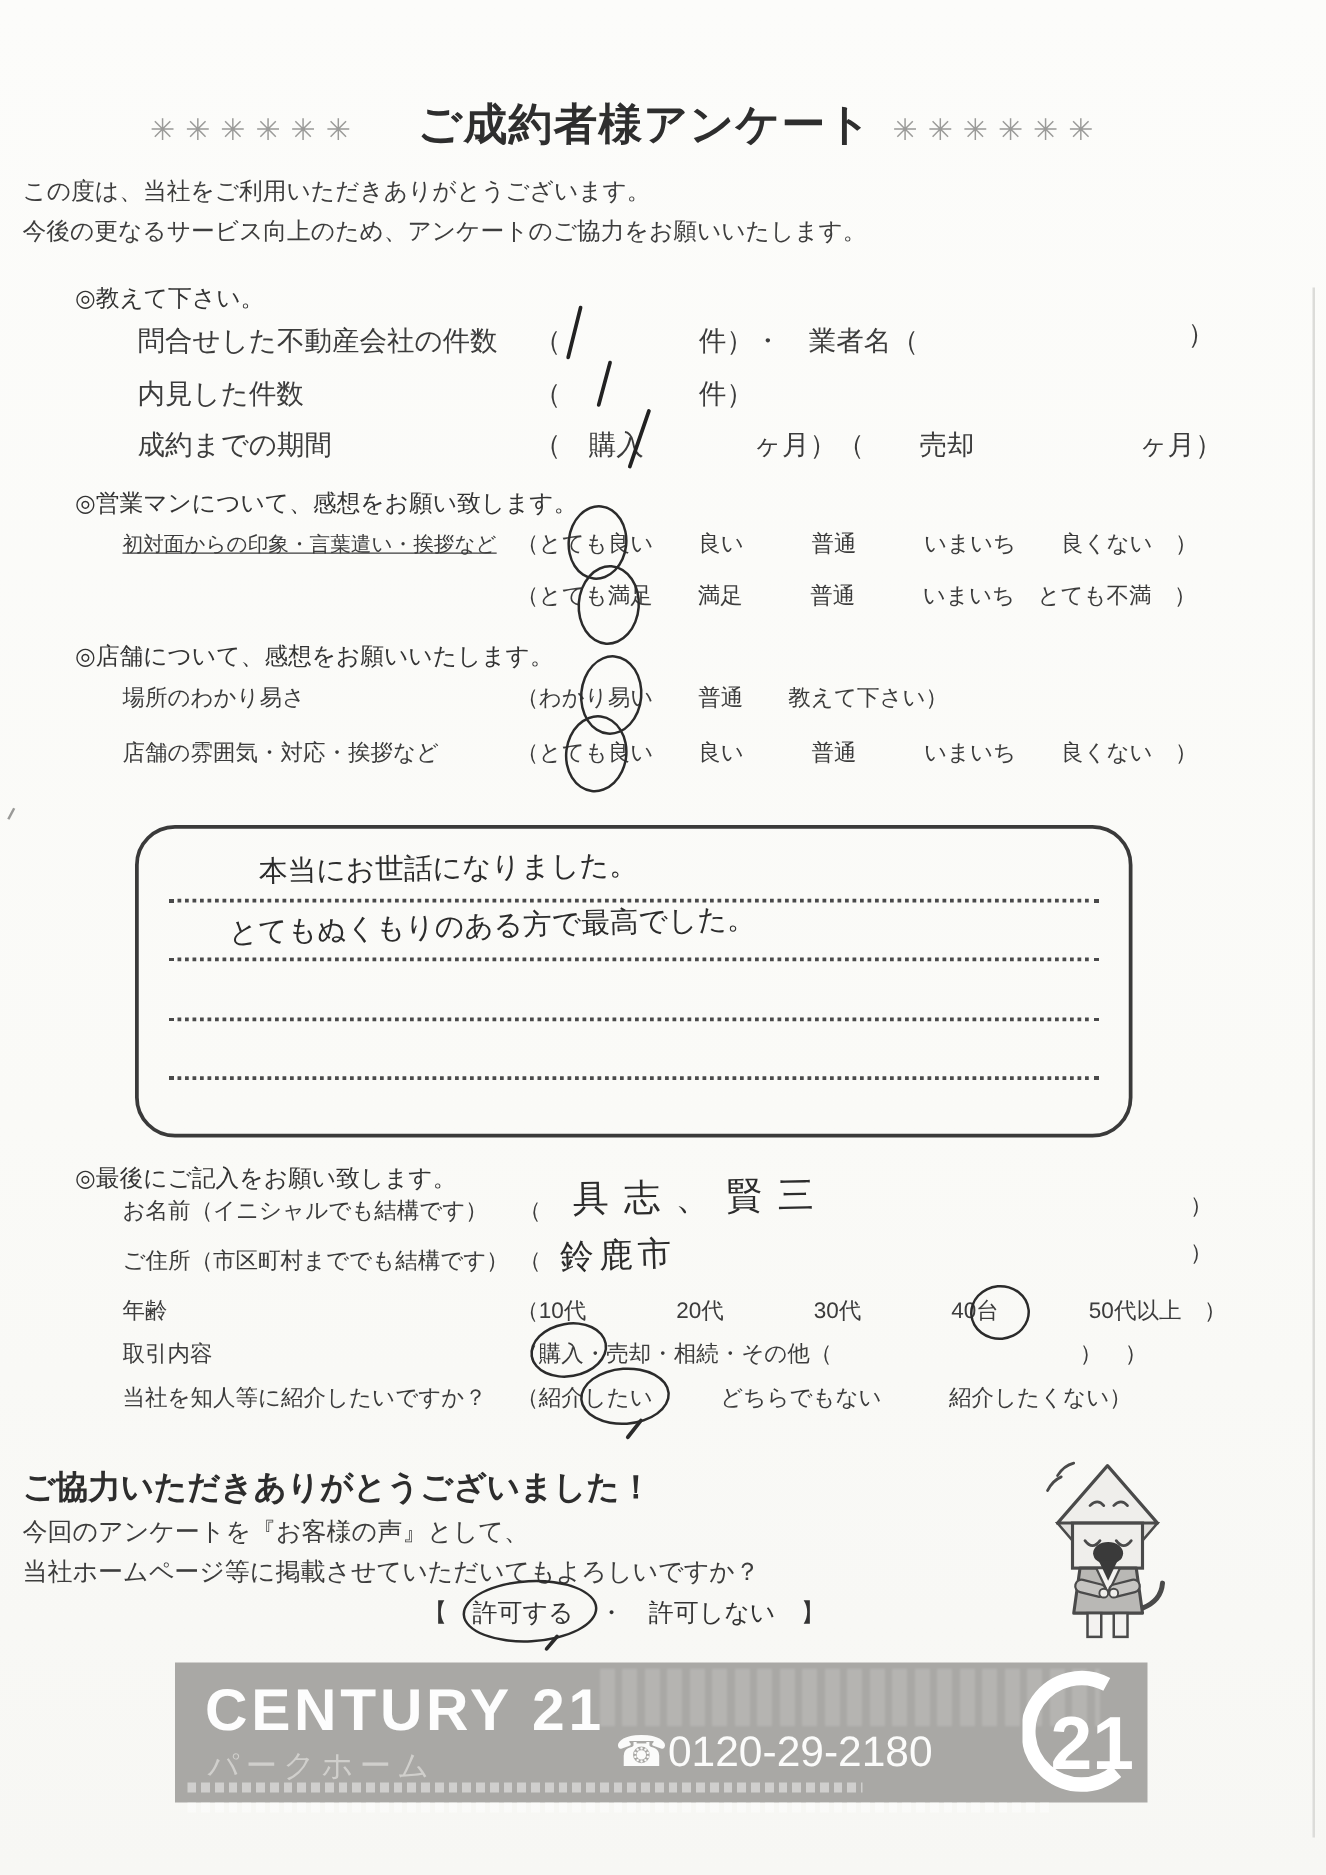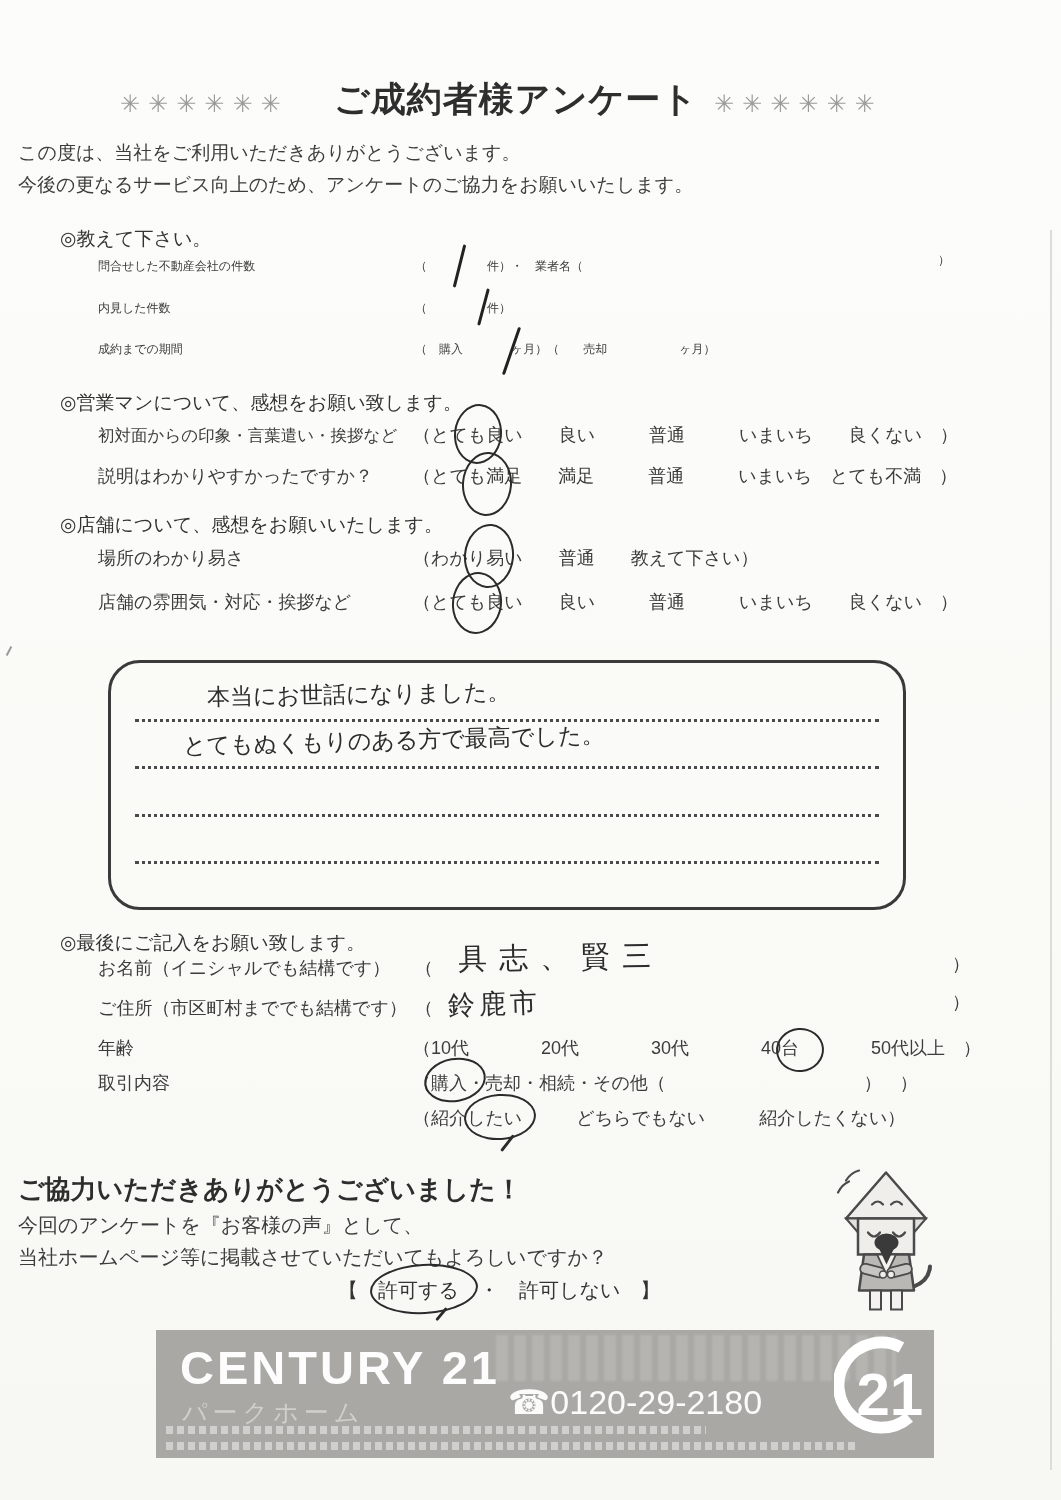--- a/index.html
+++ b/index.html
@@ -9,34 +9,34 @@
     font-family:"Liberation Sans","DejaVu Sans",sans-serif;
     color:#3a3a3a;overflow:hidden;
   }
   .abs{position:absolute;white-space:pre;}
   .center{position:absolute;left:18px;width:1040px;text-align:left;white-space:pre;}
   .deco{font-size:24px;letter-spacing:8px;color:#9b9b99;}
   .title{font-size:35px;font-weight:bold;color:#2e2e2e;letter-spacing:1px;}
   .intro{font-size:19px;color:#3d3d3d;}
   .heading{font-size:19px;color:#333;}
   .lbl{font-size:18px;color:#3c3c3c;}
-  .lbl-sm{font-size:16.5px;color:#3c3c3c;}
+  .lbl-sm{font-size:16.5px;color:#3c3c3c;text-decoration:underline;}
   .opt{font-size:18px;color:#3c3c3c;}
-  .prt{font-size:12px;color:#3c3c3c;}
+  .prt{font-size:22px;color:#3c3c3c;margin-left:12px;}
   .hw{color:#2c2c2c;}
   .circ{position:absolute;border:2.6px solid #2b2b2b;border-radius:50%;background:transparent;}
   .slash{position:absolute;width:3px;background:#222;border-radius:2px;}
   .tail{position:absolute;width:2.6px;background:#2b2b2b;border-radius:2px;}
   .msgbox{position:absolute;left:108px;top:660px;width:792px;height:244px;
     border:3px solid #3a3a3a;border-radius:32px;}
   .dotline{position:absolute;left:24px;width:744px;border-bottom:3px dotted #4a4a4a;height:0;}
   .footer-thanks{font-size:26px;font-weight:bold;color:#2d2d2d;}
   .footer-line{font-size:20px;color:#3d3d3d;}
   .permission{font-size:20px;color:#333;}
-  .banner{position:absolute;left:156px;top:1330px;width:778px;height:128px;background:#a9a8a5;}
+  .banner{position:absolute;left:140px;top:1330px;width:778px;height:112px;background:#a9a8a5;}
   .brand{position:absolute;left:24px;top:10px;font-size:47px;font-weight:bold;color:#fdfdfd;letter-spacing:3px;white-space:pre;}
   .store{position:absolute;left:26px;top:66px;font-size:25px;color:#d0cfcc;letter-spacing:5px;white-space:pre;}
   .phone{position:absolute;left:352px;top:52px;font-size:34px;color:#fbfbfa;white-space:pre;}
   .bnoise{position:absolute;height:8px;
     background:repeating-linear-gradient(90deg,rgba(255,255,255,.45) 0 7px,rgba(255,255,255,0) 7px 11px);}
   .bghost{position:absolute;left:340px;top:5px;width:400px;height:46px;filter:blur(1px);
     background:repeating-linear-gradient(90deg,rgba(255,255,255,.14) 0 12px,rgba(255,255,255,0) 12px 18px);}
   .scan-edge{position:absolute;left:1050px;top:230px;width:2px;height:1240px;background:#dcdcd9;}
   .stray{position:absolute;left:8px;top:646px;width:2px;height:10px;background:#9a9a98;transform:rotate(28deg);}
 </style>
@@ -59,21 +59,20 @@
   <div class="abs prt" style="left:415px;top:300px">（　　　　　件）</div>
   <div class="abs prt" style="left:98px;top:341px">成約までの期間</div>
   <div class="abs prt" style="left:415px;top:341px">（　購入　　　　ヶ月）（　　売却　　　　　　ヶ月）</div>
   <div class="slash" style="left:458px;top:244px;height:44px;transform:rotate(14deg)"></div>
   <div class="slash" style="left:482px;top:288px;height:38px;transform:rotate(15deg)"></div>
   <div class="slash" style="left:510px;top:326px;height:50px;transform:rotate(19deg)"></div>
 
   <div class="abs heading" style="left:60px;top:390px">◎営業マンについて、感想をお願い致します。</div>
   <div class="abs lbl-sm" style="left:98px;top:425px">初対面からの印象・言葉遣い・挨拶など</div>
   <div class="abs opt" style="left:413px;top:423px">（とても良い　　良い　　　普通　　　いまいち　　良くない　）</div>
-  <div class="abs lbl" style="left:98px;top:464px">説明はわかりやすかったですか？</div>
   <div class="abs opt" style="left:413px;top:464px">（とても満足　　満足　　　普通　　　いまいち　とても不満　）</div>
   <div class="circ" style="left:454px;top:404px;width:44px;height:56px;transform:rotate(6deg)"></div>
   <div class="circ" style="left:462px;top:452px;width:46px;height:60px;transform:rotate(4deg)"></div>
 
   <div class="abs heading" style="left:60px;top:512px">◎店舗について、感想をお願いいたします。</div>
   <div class="abs lbl" style="left:98px;top:546px">場所のわかり易さ</div>
   <div class="abs opt" style="left:413px;top:546px">（わかり易い　　普通　　教えて下さい）</div>
   <div class="abs lbl" style="left:98px;top:590px">店舗の雰囲気・対応・挨拶など</div>
   <div class="abs opt" style="left:413px;top:590px">（とても良い　　良い　　　普通　　　いまいち　　良くない　）</div>
   <div class="circ" style="left:464px;top:524px;width:46px;height:60px;transform:rotate(5deg)"></div>
@@ -102,20 +101,21 @@
   <div class="abs lbl" style="left:952px;top:990px">）</div>
 
   <div class="abs lbl" style="left:98px;top:1036px">年齢</div>
   <div class="abs opt" style="left:413px;top:1036px">（10代　　　　20代　　　　30代　　　　40台　　　　50代以上　）</div>
   <div class="circ" style="left:776px;top:1028px;width:44px;height:40px;transform:rotate(-5deg)"></div>
 
   <div class="abs lbl" style="left:98px;top:1071px">取引内容</div>
   <div class="abs opt" style="left:413px;top:1071px">（購入・売却・相続・その他（　　　　　　　　　　　）　）</div>
   <div class="circ" style="left:424px;top:1058px;width:58px;height:40px;transform:rotate(-10deg)"></div>
 
+  <div class="abs lbl" style="left:98px;top:1106px">当社を知人等に紹介したいですか？</div>
   <div class="abs opt" style="left:413px;top:1106px">（紹介したい　　　どちらでもない　　　紹介したくない）</div>
   <div class="circ" style="left:464px;top:1094px;width:68px;height:42px;transform:rotate(-4deg)"></div>
   <div class="tail" style="left:506px;top:1133px;height:20px;transform:rotate(38deg)"></div>
 
   <div class="center footer-thanks" style="top:1172px">ご協力いただきありがとうございました！</div>
   <div class="center footer-line" style="top:1244px">当社ホームページ等に掲載させていただいてもよろしいですか？</div>
   <div class="center footer-line" style="top:1212px">今回のアンケートを『お客様の声』として、</div>
   <div class="abs permission" style="left:338px;top:1277px">【　許可する　・　許可しない　】</div>
   <div class="circ" style="left:370px;top:1264px;width:104px;height:46px;transform:rotate(-3deg)"></div>
   <div class="tail" style="left:440px;top:1306px;height:16px;transform:rotate(40deg)"></div>

